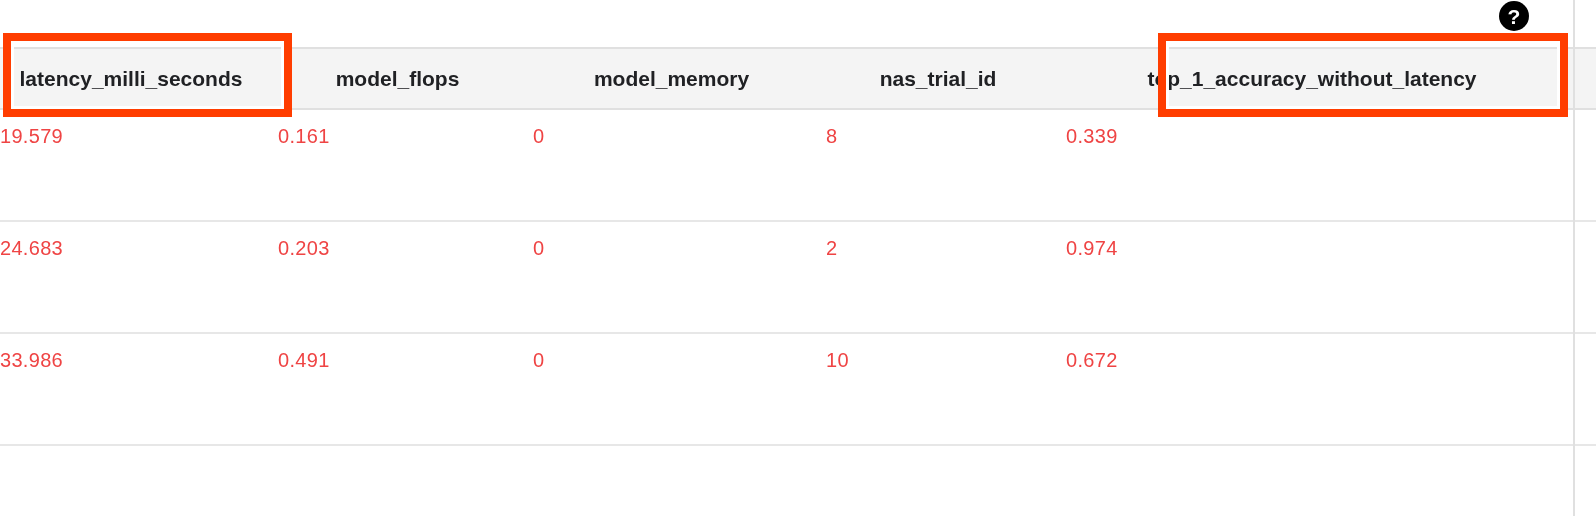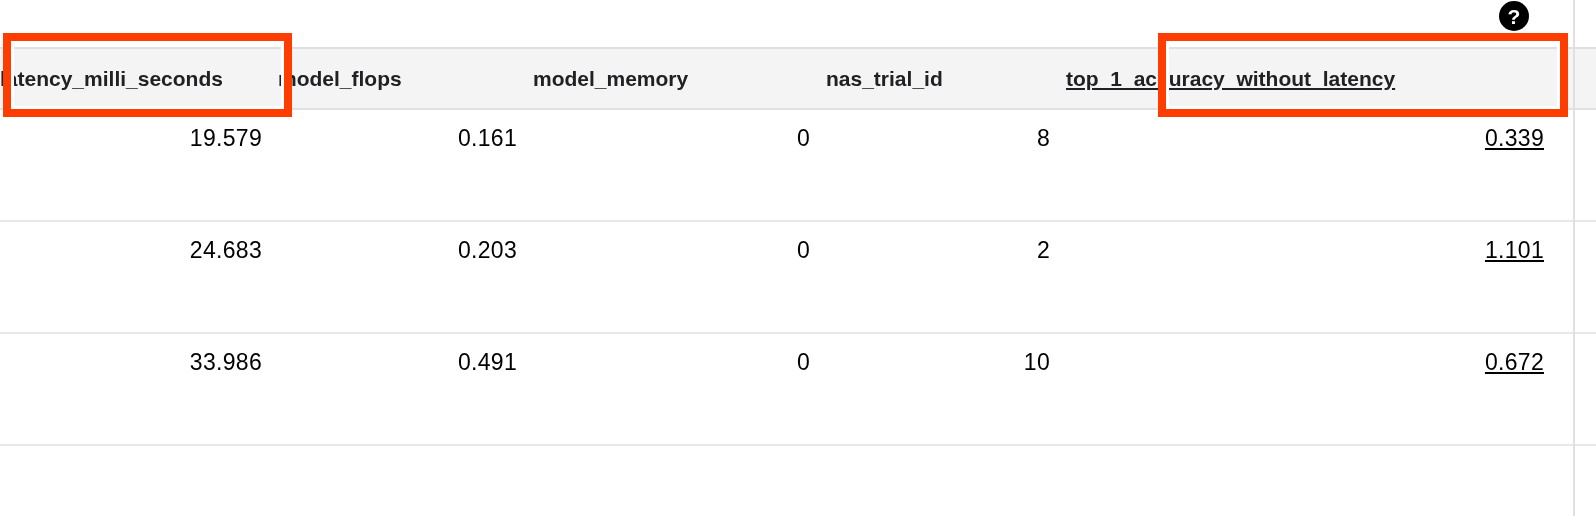--- a/index.html
+++ b/index.html
@@ -20,41 +20,41 @@
     table-layout: fixed;
   }
   table.trials thead th {
     height: 59px;
     background: #f4f4f4;
     border-top: 2px solid #e0e0e0;
     border-bottom: 2px solid #e0e0e0;
     font-size: 21px;
     font-weight: 700;
     color: #202124;
-    text-align: left;
+    text-align: center;
     vertical-align: middle;
     padding: 0 16px 0 0;
     white-space: nowrap;
     overflow: hidden;
   }
   table.trials tbody td {
     height: 95px;
     border-bottom: 2px solid #e7e7e7;
     background: #ffffff;
-    font-size: 23px;
+    font-size: 20px;
     font-weight: 400;
-    color: #000000;
-    text-align: right;
+    color: #ef4444;
+    text-align: left;
     vertical-align: top;
     padding: 15px 16px 0 0;
     letter-spacing: 0.3px;
     white-space: nowrap;
     overflow: hidden;
   }
-  table.trials .col-last { padding-right: 30px; text-decoration: underline; }
+  table.trials .col-last { padding-right: 16px; }
   table.trials .col-sliver { padding: 0; }
   tbody tr:last-child td {  }
   .vline {
     position: absolute;
     left: 1573px;
     top: 0;
     width: 2px;
     height: 516px;
     background: #e0e0e0;
     z-index: 3;
@@ -125,21 +125,21 @@
           <td>0</td>
           <td>8</td>
           <td class="col-last">0.339</td>
           <td class="col-sliver"></td>
         </tr>
         <tr>
           <td>24.683</td>
           <td>0.203</td>
           <td>0</td>
           <td>2</td>
-          <td class="col-last">1.101</td>
+          <td class="col-last">0.974</td>
           <td class="col-sliver"></td>
         </tr>
         <tr>
           <td>33.986</td>
           <td>0.491</td>
           <td>0</td>
           <td>10</td>
           <td class="col-last">0.672</td>
           <td class="col-sliver"></td>
         </tr>

